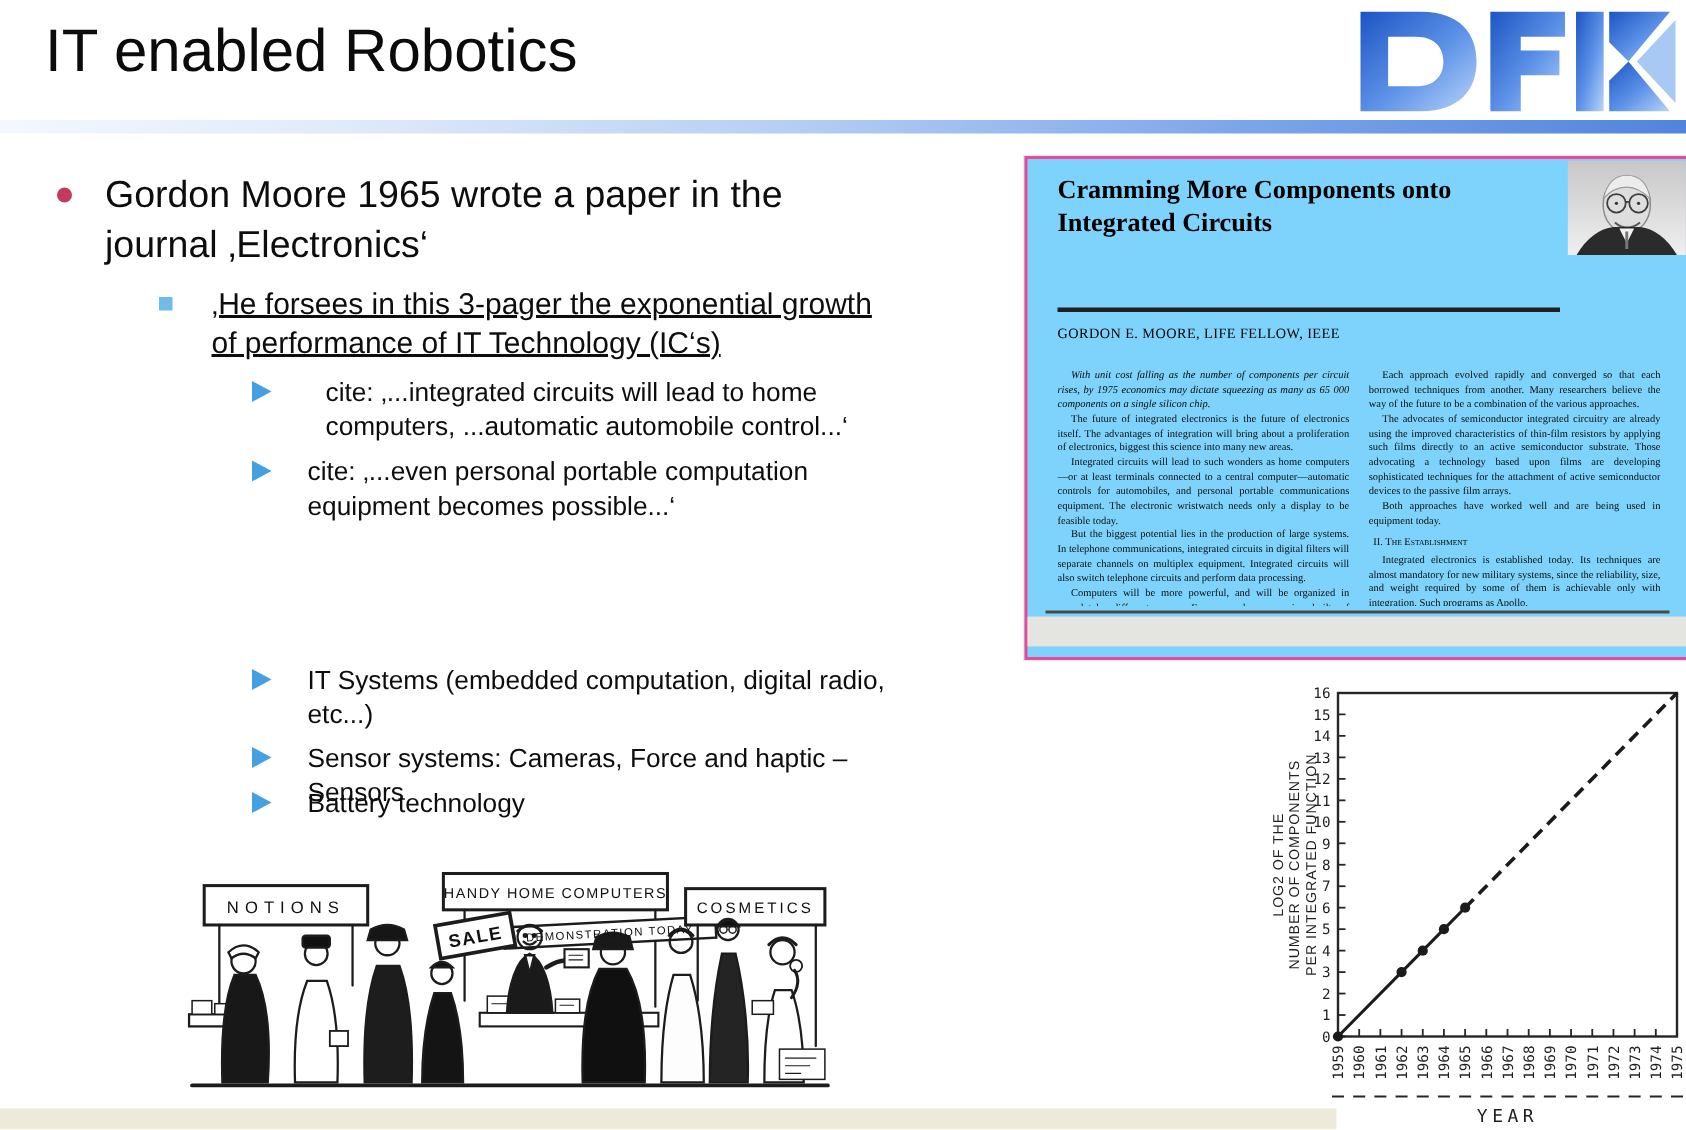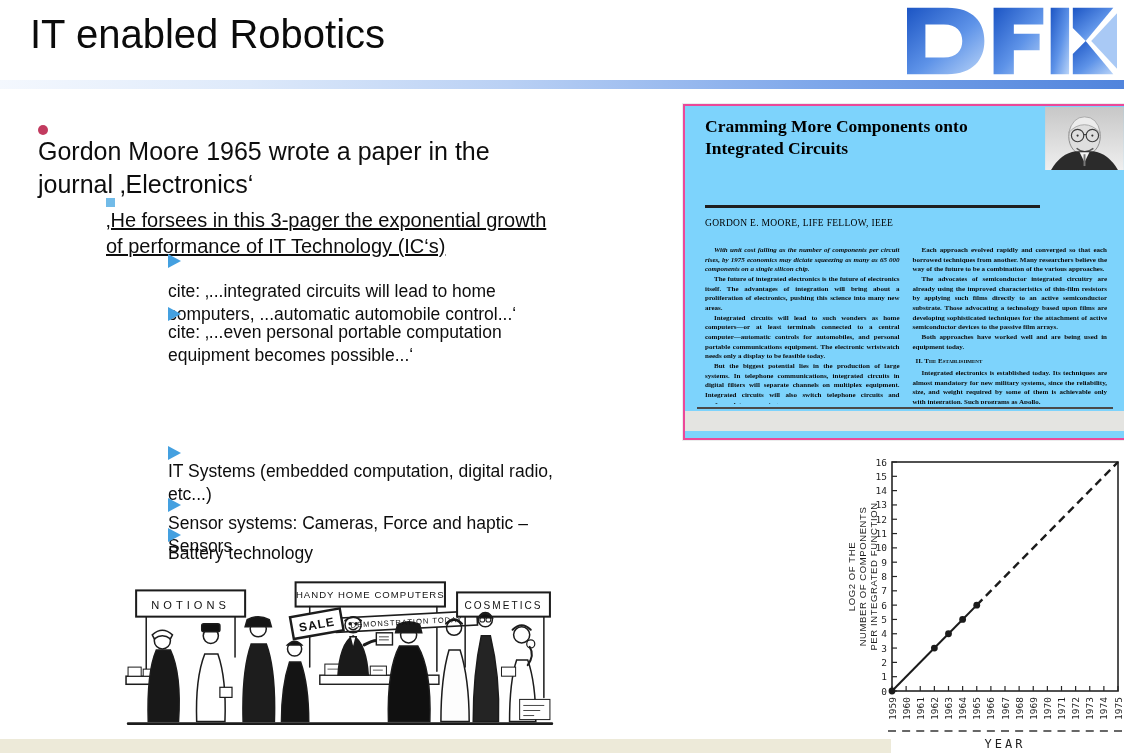--- a/index.html
+++ b/index.html
@@ -7,41 +7,41 @@
          font-family:"Liberation Sans",sans-serif;color:#111;padding-left:10px;}
 
   
   .title{position:absolute;left:30px;top:12px;font-size:40px;font-weight:400;
          letter-spacing:0;color:#0b0b0b;white-space:pre;}
   .accent-bar{position:absolute;left:0;top:80px;width:100%;height:9px;
         background:linear-gradient(90deg,#f4f8fe 0%,#dde9fa 22%,#b9d0f4 45%,#7ea7ea 72%,#4f83dc 100%);}
   .logo{position:absolute;left:903px;top:6px;}
 
   
-  .b-row{position:absolute;display:flex;align-items:flex-start;flex-direction:column;}
+  .b-row{position:absolute;display:flex;align-items:flex-start;}
   .b-text{white-space:pre-line;color:#0d0d0d;}
   .lv1 .b-text{font-size:25px;line-height:1.32;}
   .lv2 .b-text{font-size:20px;line-height:1.30;text-decoration:underline;}
   .lv3 .b-text{font-size:17.5px;line-height:1.30;}
   .dot{flex:none;width:10px;height:10px;border-radius:50%;background:#c23b5f;margin:11px 22px 0 0;}
   .sq{flex:none;width:9px;height:9px;background:#72bbe8;margin:8px 26px 0 0;}
   .tri{flex:none;width:0;height:0;border-left:13px solid #44a0e0;
        border-top:7px solid transparent;border-bottom:7px solid transparent;margin:4px 24px 0 0;}
 
   
   .paper{position:absolute;left:683px;top:104px;width:440px;height:332px;background:#7dd3fc;
          border:2px solid #ec4899;box-shadow:0 0 0 1px #ececec;
          font-family:"Liberation Serif","DejaVu Serif",serif;}
   .paper-title{position:absolute;left:20px;top:10px;width:330px;font-size:17.5px;font-weight:700;
          line-height:1.25;white-space:pre-line;color:#000;}
   .paper-photo{position:absolute;top:1px;right:1px;width:79px;height:63px;}
   .paper-rule{position:absolute;left:20px;top:99px;width:335px;height:3px;background:#1f1f1f;}
   .paper-author{position:absolute;left:20px;top:112px;font-size:9.5px;letter-spacing:.3px;color:#000;}
   .paper-cols{position:absolute;left:20px;top:140px;right:18px;height:158px;overflow:hidden;
-         display:flex;gap:13px;font-weight:bold;}
+         display:flex;gap:13px;}
   .pcol{flex:1;font-size:7px;line-height:1.38;text-align:justify;color:#0a0a0a;}
   .pcol p{margin:0;text-indent:9px;}
   .pcol p.abstract{font-style:italic;}
   .pcol p.pheading{font-variant:small-caps;text-indent:3px;margin:5px 0 2px;}
   .paper-line2{position:absolute;left:12px;right:12px;top:301px;height:2px;background:#4a4a4a;}
   .paper-grayband{position:absolute;left:0;right:0;top:305px;height:20px;background:#e4e4e1;}
 
   
   .cartoon{position:absolute;left:122px;top:577px;}
 
@@ -140,21 +140,21 @@
       <path d="M32,42 Q40,49 49,42" fill="none" stroke="#555" stroke-width="1.4"></path>
       <path d="M6,64 Q16,47 31,45 L49,45 Q64,47 74,64 Z" fill="#2b2b2b"></path>
       <path d="M35,46 L40,56 L45,46 Z" fill="#f3f3f3"></path>
       <line x1="40" y1="48" x2="40" y2="60" stroke="#777" stroke-width="2"></line>
     </svg>
     <div class="paper-rule"></div>
     <div class="paper-author">GORDON E. MOORE, LIFE FELLOW, IEEE</div>
     <div class="paper-cols">
       <div class="pcol">
         <p class="abstract">With unit cost falling as the number of components per circuit rises, by 1975 economics may dictate squeezing as many as 65 000 components on a single silicon chip.</p>
-        <p>The future of integrated electronics is the future of electronics itself. The advantages of integration will bring about a proliferation of electronics, pushing this science into many new areas.</p>
+        <p>The future of integrated electronics is the future of electronics itself. The advantages of integration will bring about a proliferation of electronics, biggest this science into many new areas.</p>
         <p>Integrated circuits will lead to such wonders as home computers—or at least terminals connected to a central computer—automatic controls for automobiles, and personal portable communications equipment. The electronic wristwatch needs only a display to be feasible today.</p>
         <p>But the biggest potential lies in the production of large systems. In telephone communications, integrated circuits in digital filters will separate channels on multiplex equipment. Integrated circuits will also switch telephone circuits and perform data processing.</p>
         <p>Computers will be more powerful, and will be organized in completely different ways. For example, memories built of integrated electronics may be distributed throughout</p>
       </div>
       <div class="pcol">
         <p>Each approach evolved rapidly and converged so that each borrowed techniques from another. Many researchers believe the way of the future to be a combination of the various approaches.</p>
         <p>The advocates of semiconductor integrated circuitry are already using the improved characteristics of thin-film resistors by applying such films directly to an active semiconductor substrate. Those advocating a technology based upon films are developing sophisticated techniques for the attachment of active semiconductor devices to the passive film arrays.</p>
         <p>Both approaches have worked well and are being used in equipment today.</p>
         <p class="pheading">II. The Establishment</p>
         <p>Integrated electronics is established today. Its techniques are almost mandatory for new military systems, since the reliability, size, and weight required by some of them is achievable only with integration. Such programs as Apollo,</p>

